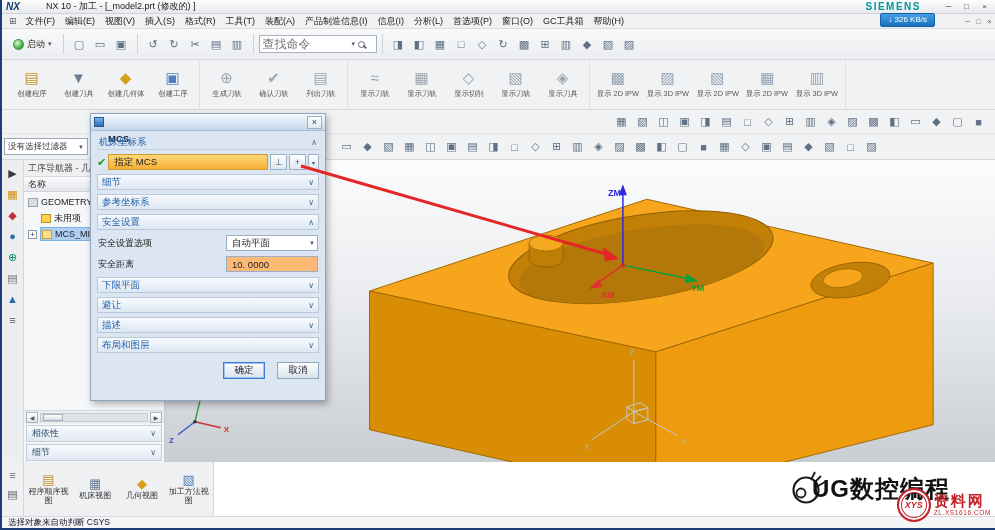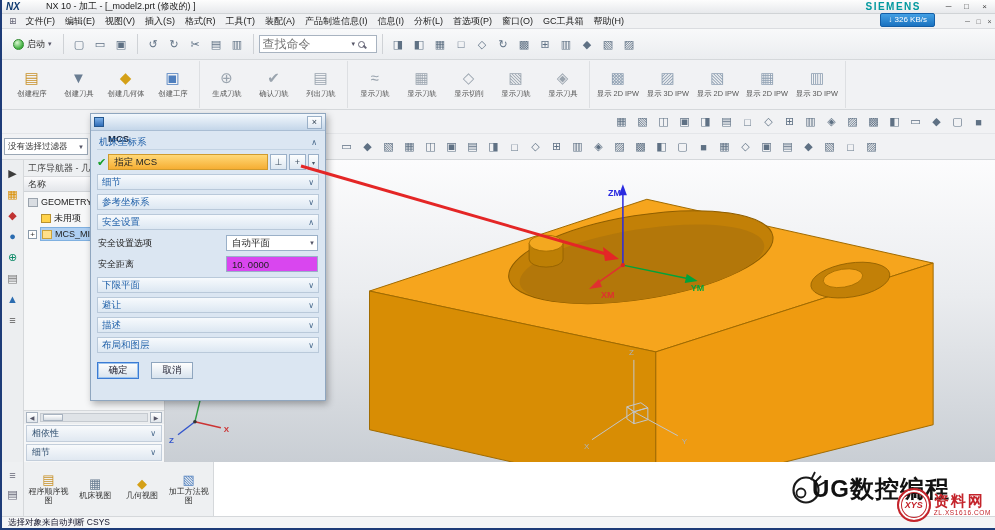--- a/index.html
+++ b/index.html
@@ -141,22 +141,22 @@
   .spec-field { flex: 1; height: 16px; display: flex; align-items: center; padding: 0 5px; color: #222;
                 background: linear-gradient(#ffd877,#f6ae33); border: 1px solid #cf9a2e; }
   .mini-btn { width: 17px; height: 16px; flex: none; display: flex; align-items: center; justify-content: center;
               border: 1px solid #9ab0c8; background: linear-gradient(#fdfefe,#dde7f1); font-size: 9px; color: #456; }
   .mini-btn.mcaret { width: 11px; font-size: 6px; }
   .form-row { display: flex; align-items: center; justify-content: space-between; margin: 5px 0; padding: 0 1px; }
   .flabel { color: #222; font-size: 9px; }
   .combo { width: 92px; height: 16px; display: flex; align-items: center; justify-content: space-between;
            padding: 0 2px 0 5px; background: #fff; border: 1px solid #9ab0c8; color: #222; }
   .num-input { width: 92px; height: 16px; display: flex; align-items: center; padding: 0 5px;
-               background: #d946ef; border: 1px solid #9ab0c8; color: #222; }
-  .dlg-btns { display: flex; justify-content: flex-start; gap: 12px; margin-top: 9px; }
+               background: #fdba74; border: 1px solid #9ab0c8; color: #222; }
+  .dlg-btns { display: flex; justify-content: flex-end; gap: 12px; margin-top: 9px; }
   .btn { min-width: 42px; height: 17px; display: flex; align-items: center; justify-content: center; padding: 0 6px;
          border: 1px solid #8fa6bf; background: linear-gradient(#fefefe,#d8e3ee); color: #223; }
   .btn.primary { border-color: #3b7bd4; box-shadow: inset 0 0 0 1px #9cc3ee; }
 
   .arrow-overlay { position: absolute; left: 0; top: 0; z-index: 60; pointer-events: none; }
 </style>
 </head>
 <body>
 
 <div class="app">

